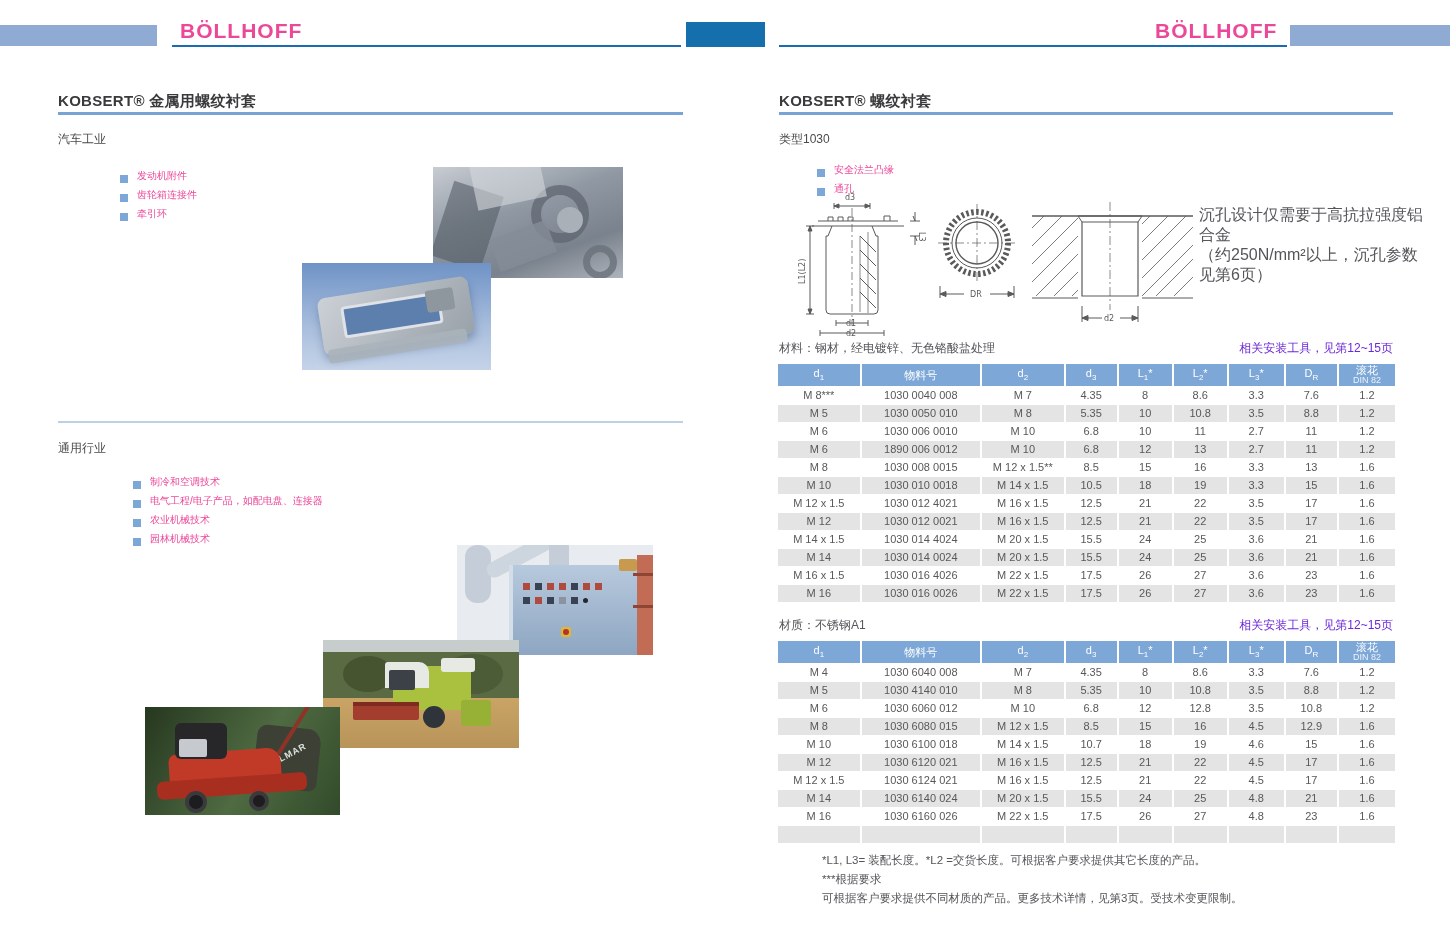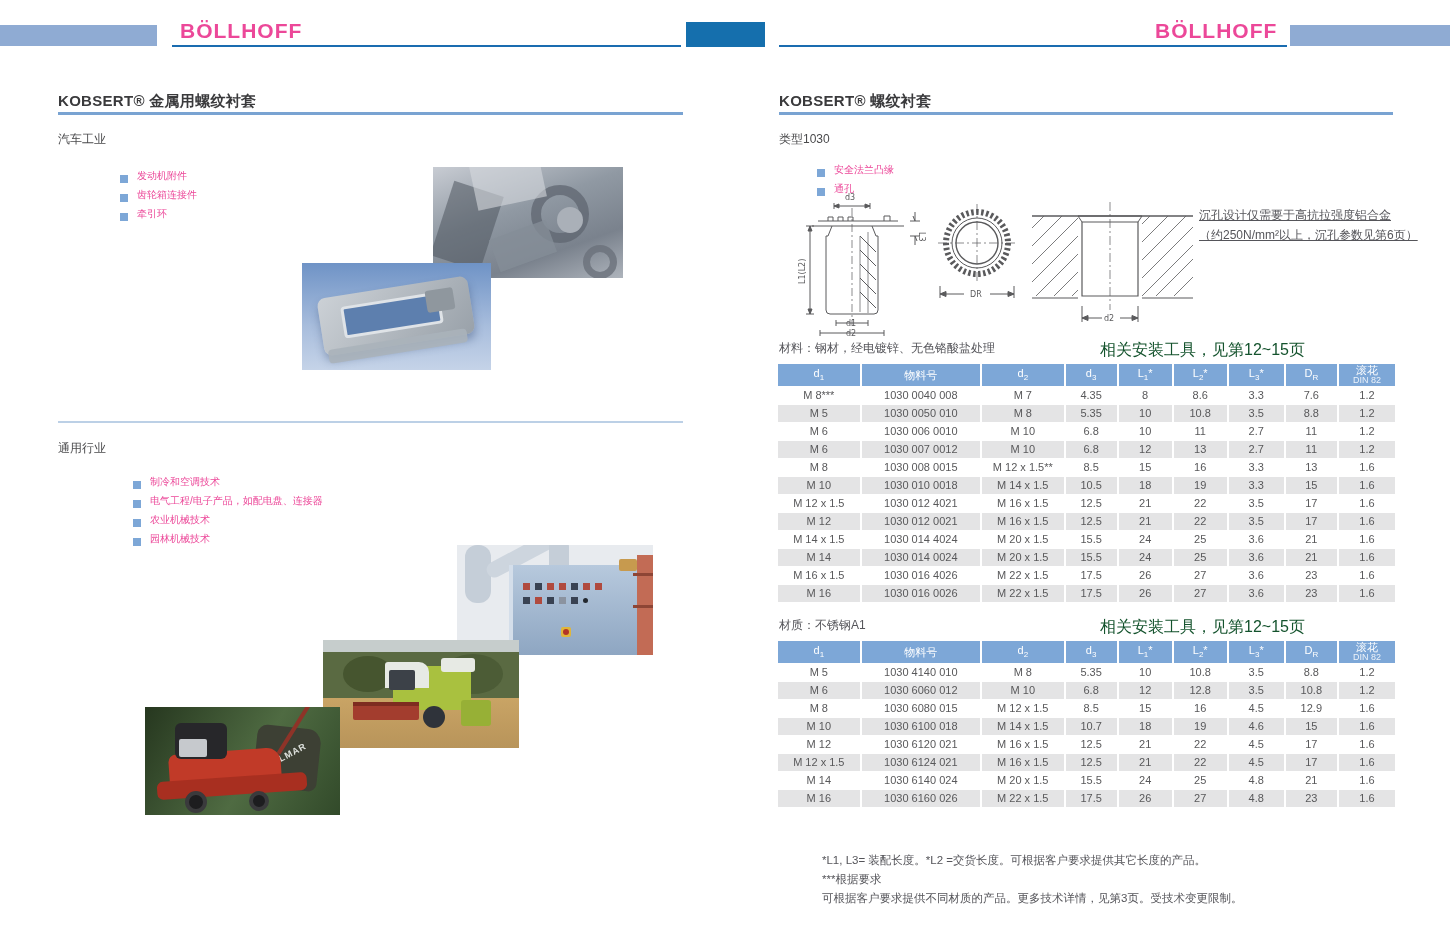--- a/index.html
+++ b/index.html
@@ -25,23 +25,23 @@
   
   ul.bullets { list-style:none; }
   ul.bullets li { display:flex; align-items:flex-end; height:19px; font-size:10px; color:#ec4899; }
   ul.bullets .sq { width:8px; height:8px; background:#7da7d7; margin-right:9px; flex:none; }
 
   
   .photo { position:absolute; overflow:hidden; }
   .photo * { position:absolute; }
 
   
-  .note { font-size:12px; color:#55555a; line-height:20px;text-decoration:underline; }
+  .note { font-size:16px; color:#55555a; line-height:20px; }
   .mat-line { font-size:12px; color:#55555a; }
-  .tools-note { font-size:16px; color:#14532d; }
+  .tools-note { font-size:12px; color:#6d28d9; text-align:right; }
   .footnote { font-size:11.5px; color:#55555a; line-height:19px; }
 
   
   table.spec { border-collapse:separate; border-spacing:2px 1px; table-layout:fixed; width:621px; }
   table.spec th {
     background:#7da7d7; color:#fff; font-weight:400; font-size:11px;
     height:21px; line-height:1.1; text-align:center; padding:0 1px;
   }
   table.spec th sub { font-size:8px; }
   table.spec th .hdr-sub { font-size:9px; opacity:.85; }
@@ -313,21 +313,21 @@
           <td>M 10</td>
           <td>6.8</td>
           <td>10</td>
           <td>11</td>
           <td>2.7</td>
           <td>11</td>
           <td>1.2</td>
         </tr>
         <tr>
           <td>M 6</td>
-          <td>1030 007 0012</td>
+          <td>1890 006 0012</td>
           <td>M 10</td>
           <td>6.8</td>
           <td>12</td>
           <td>13</td>
           <td>2.7</td>
           <td>11</td>
           <td>1.2</td>
         </tr>
         <tr>
           <td>M 8</td>
@@ -434,20 +434,31 @@
           <th>L<sub>3</sub>*</th>
           <th>D<sub>R</sub></th>
           <th>
             <div>滚花</div>
             <div class="hdr-sub">DIN 82</div>
           </th>
         </tr>
       </thead>
       <tbody>
         <tr>
+          <td>M 4</td>
+          <td>1030 6040 008</td>
+          <td>M 7</td>
+          <td>4.35</td>
+          <td>8</td>
+          <td>8.6</td>
+          <td>3.3</td>
+          <td>7.6</td>
+          <td>1.2</td>
+        </tr>
+        <tr>
           <td>M 5</td>
           <td>1030 4140 010</td>
           <td>M 8</td>
           <td>5.35</td>
           <td>10</td>
           <td>10.8</td>
           <td>3.5</td>
           <td>8.8</td>
           <td>1.2</td>
         </tr>

